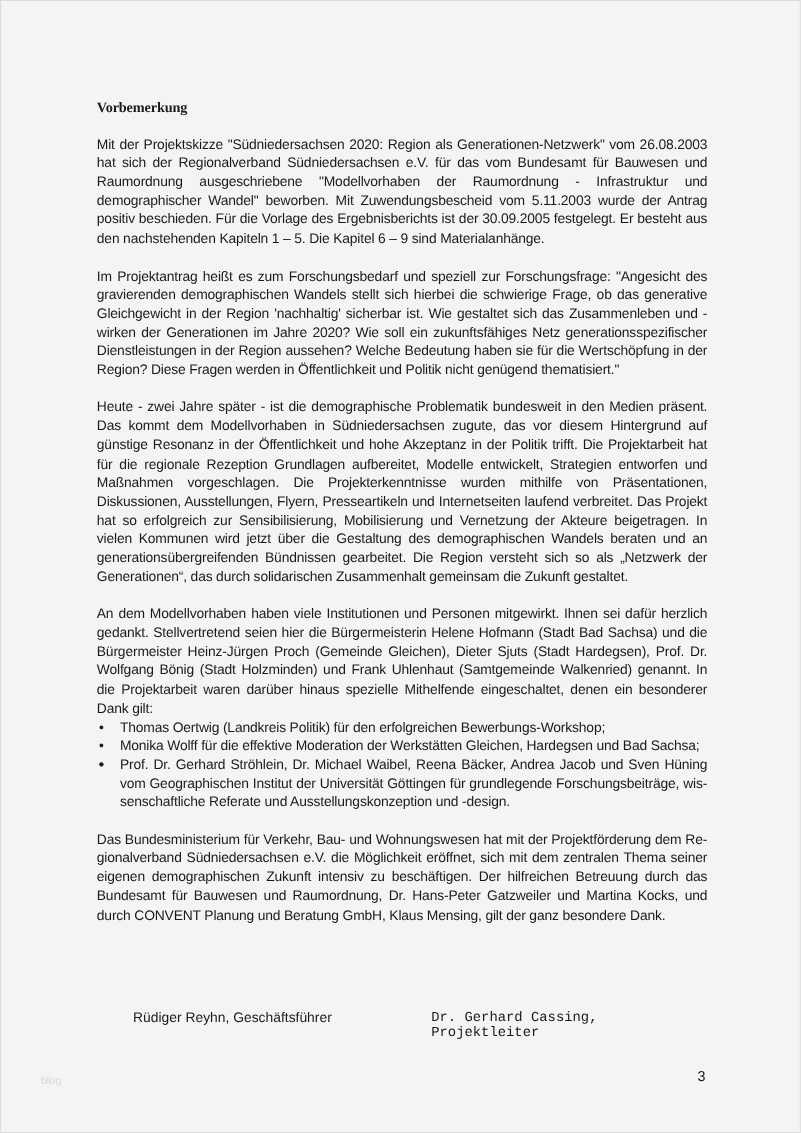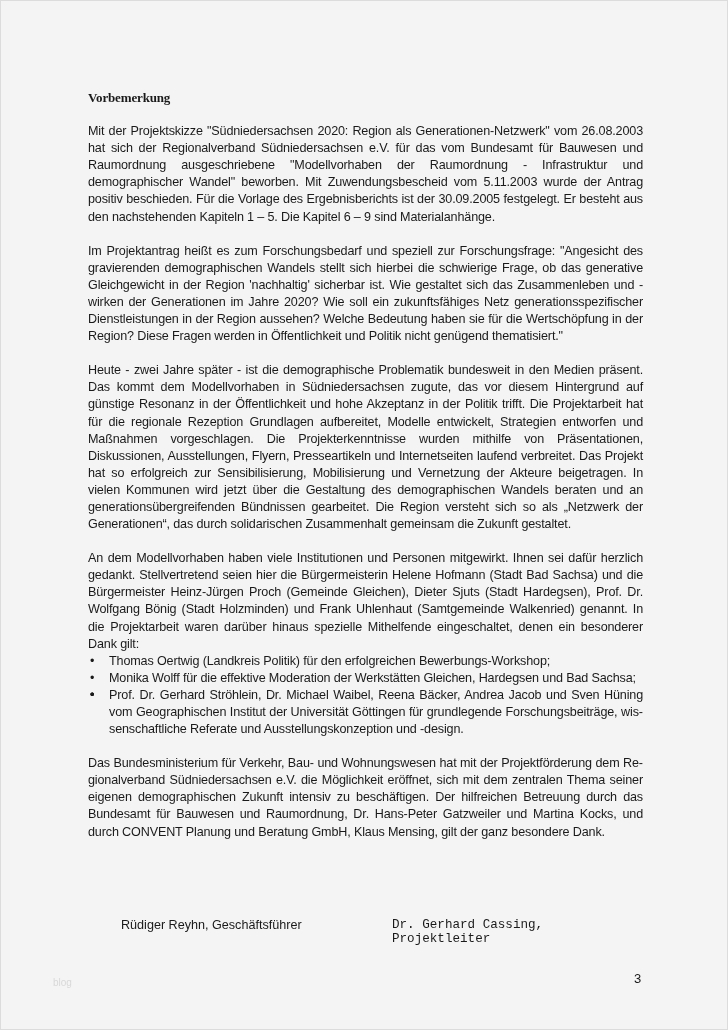--- a/index.html
+++ b/index.html
@@ -58,21 +58,21 @@
     }
     .sig-left { position: absolute; left: 0; top: 0; margin-left: 33px; }
     .sig-right { position: absolute; left: 304px; top: 0; font-family: Liberation Mono, monospace; }
     .page-number {
       position: absolute;
       left: 633px; top: 970px;
       font-size: 13px;
     }
     .watermark {
       position: absolute;
-      left: 52px; top: 976px;
+      left: 36px; top: 976px;
       font-size: 10px;
       color: #d8d8d8;
     }
   </style>
 </head>
 <body>
 
 <div class="page-frame">
 
   <div class="content">

